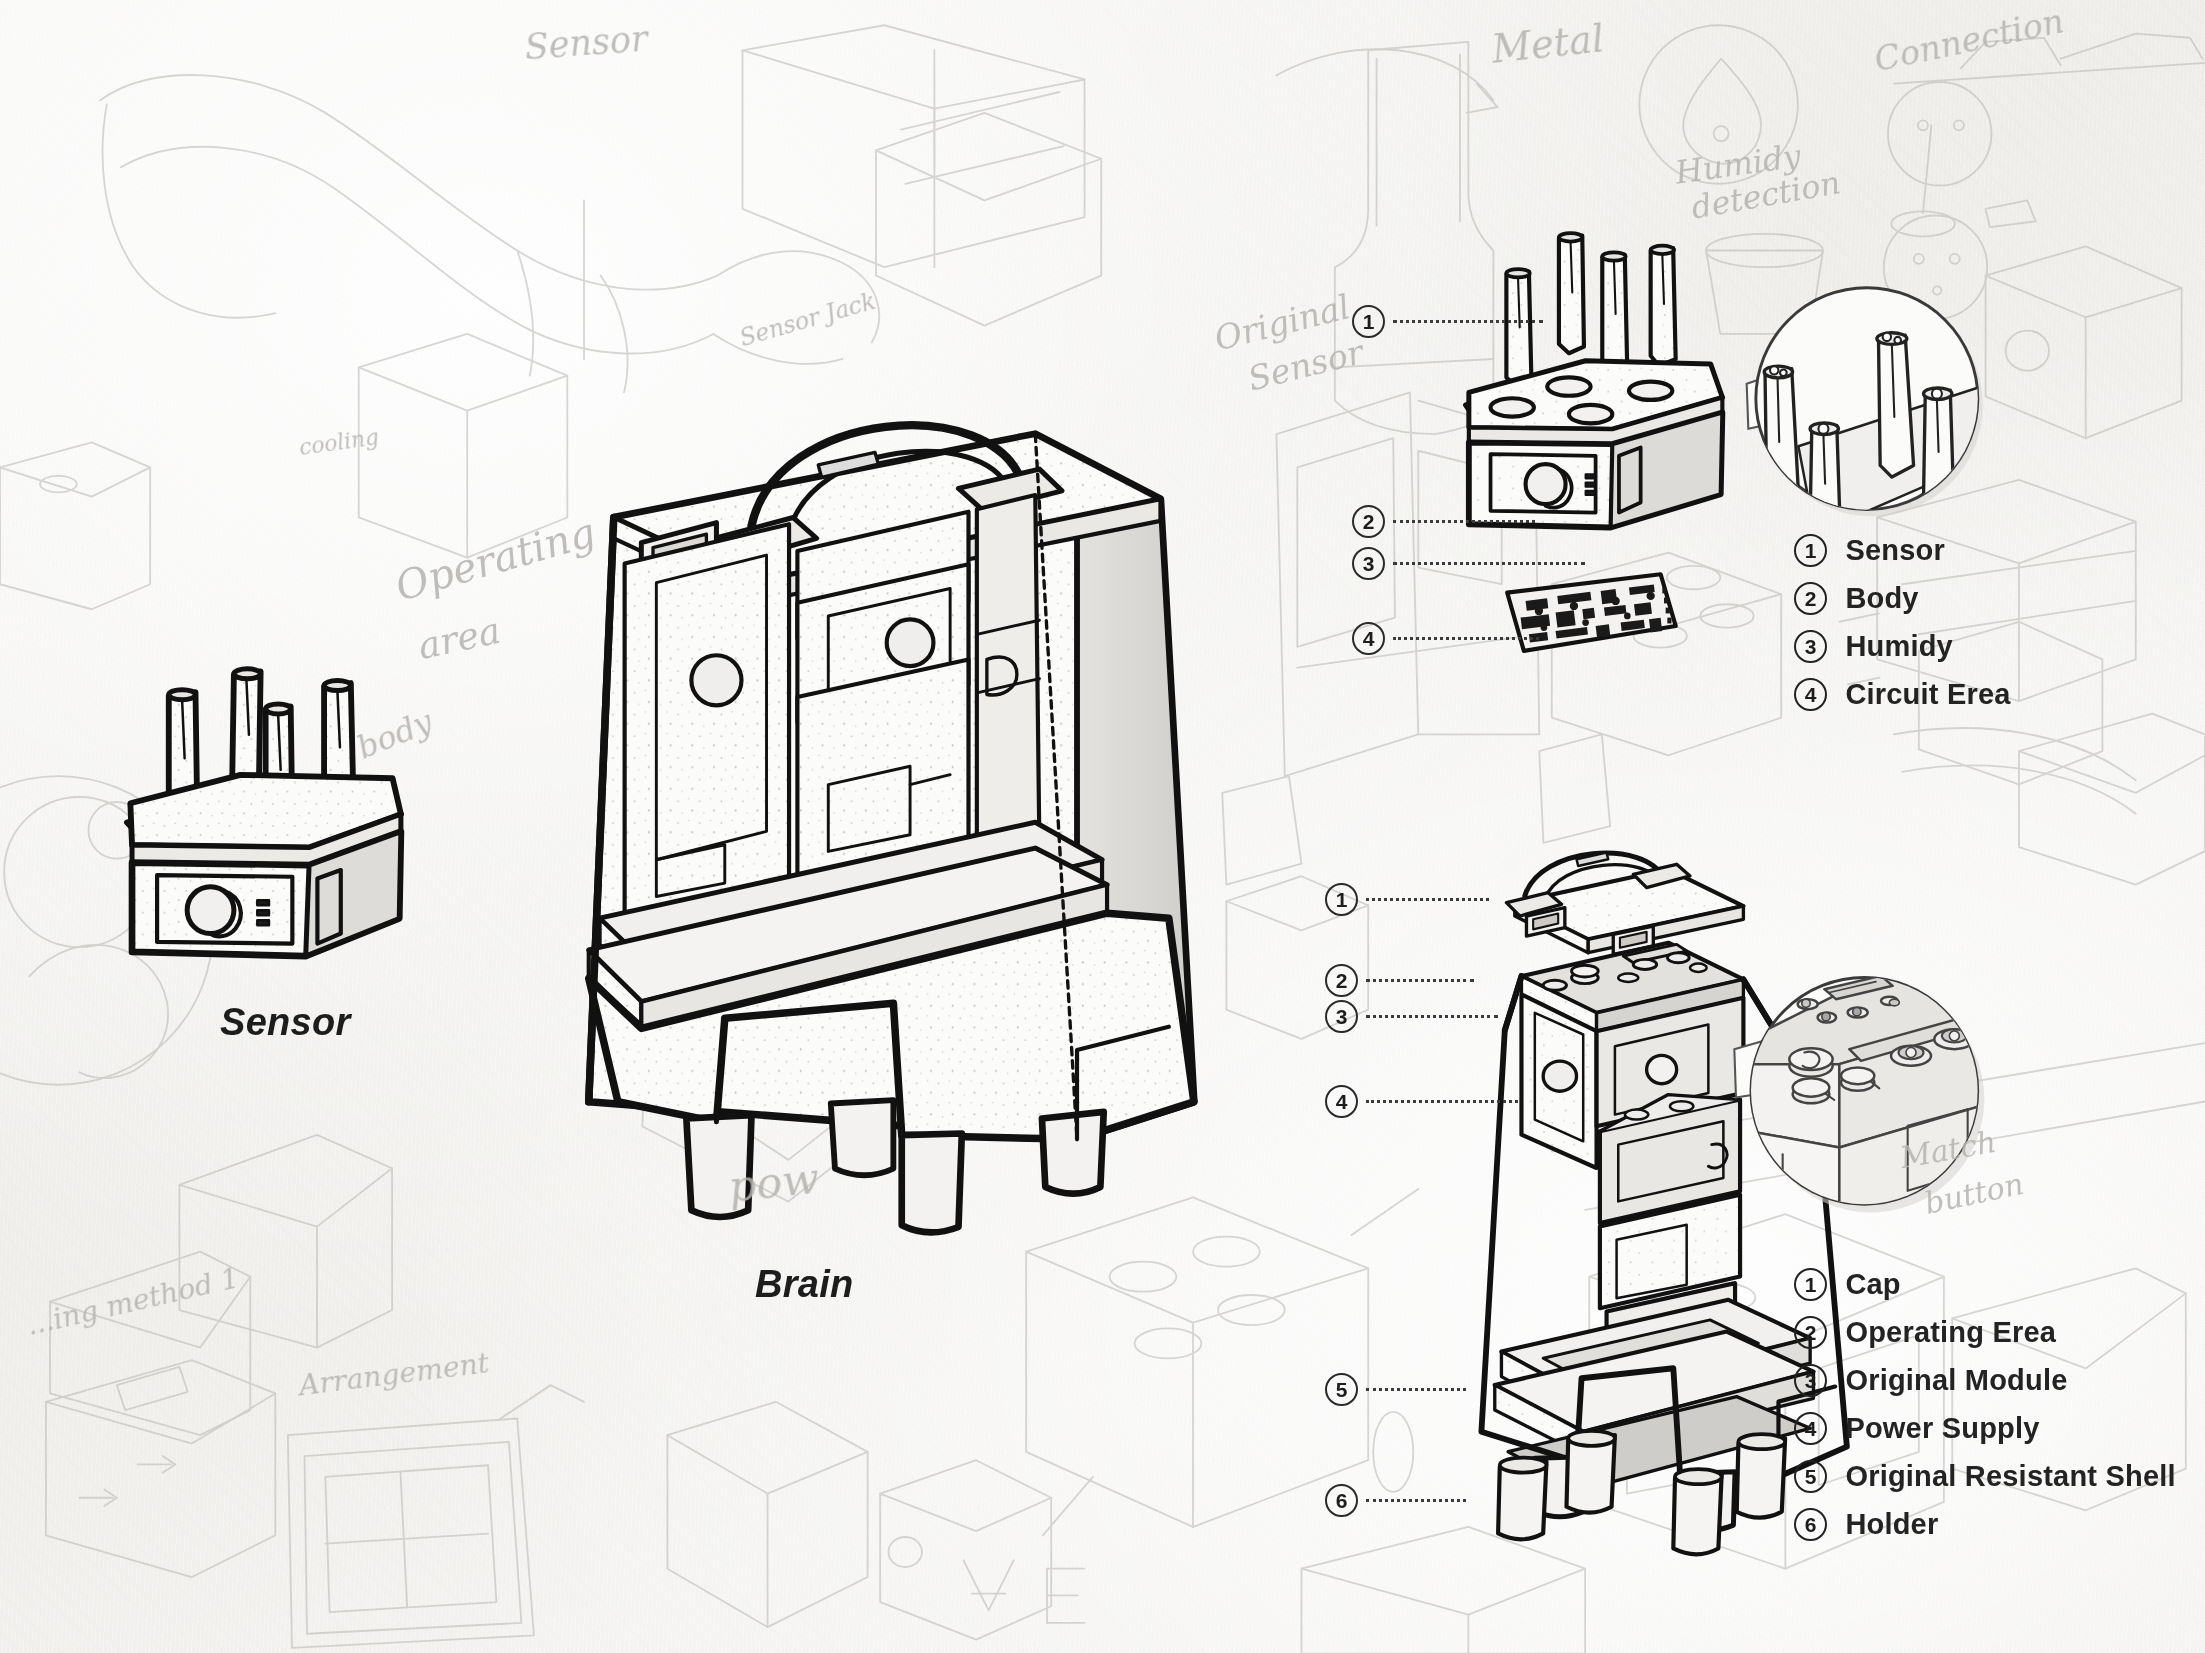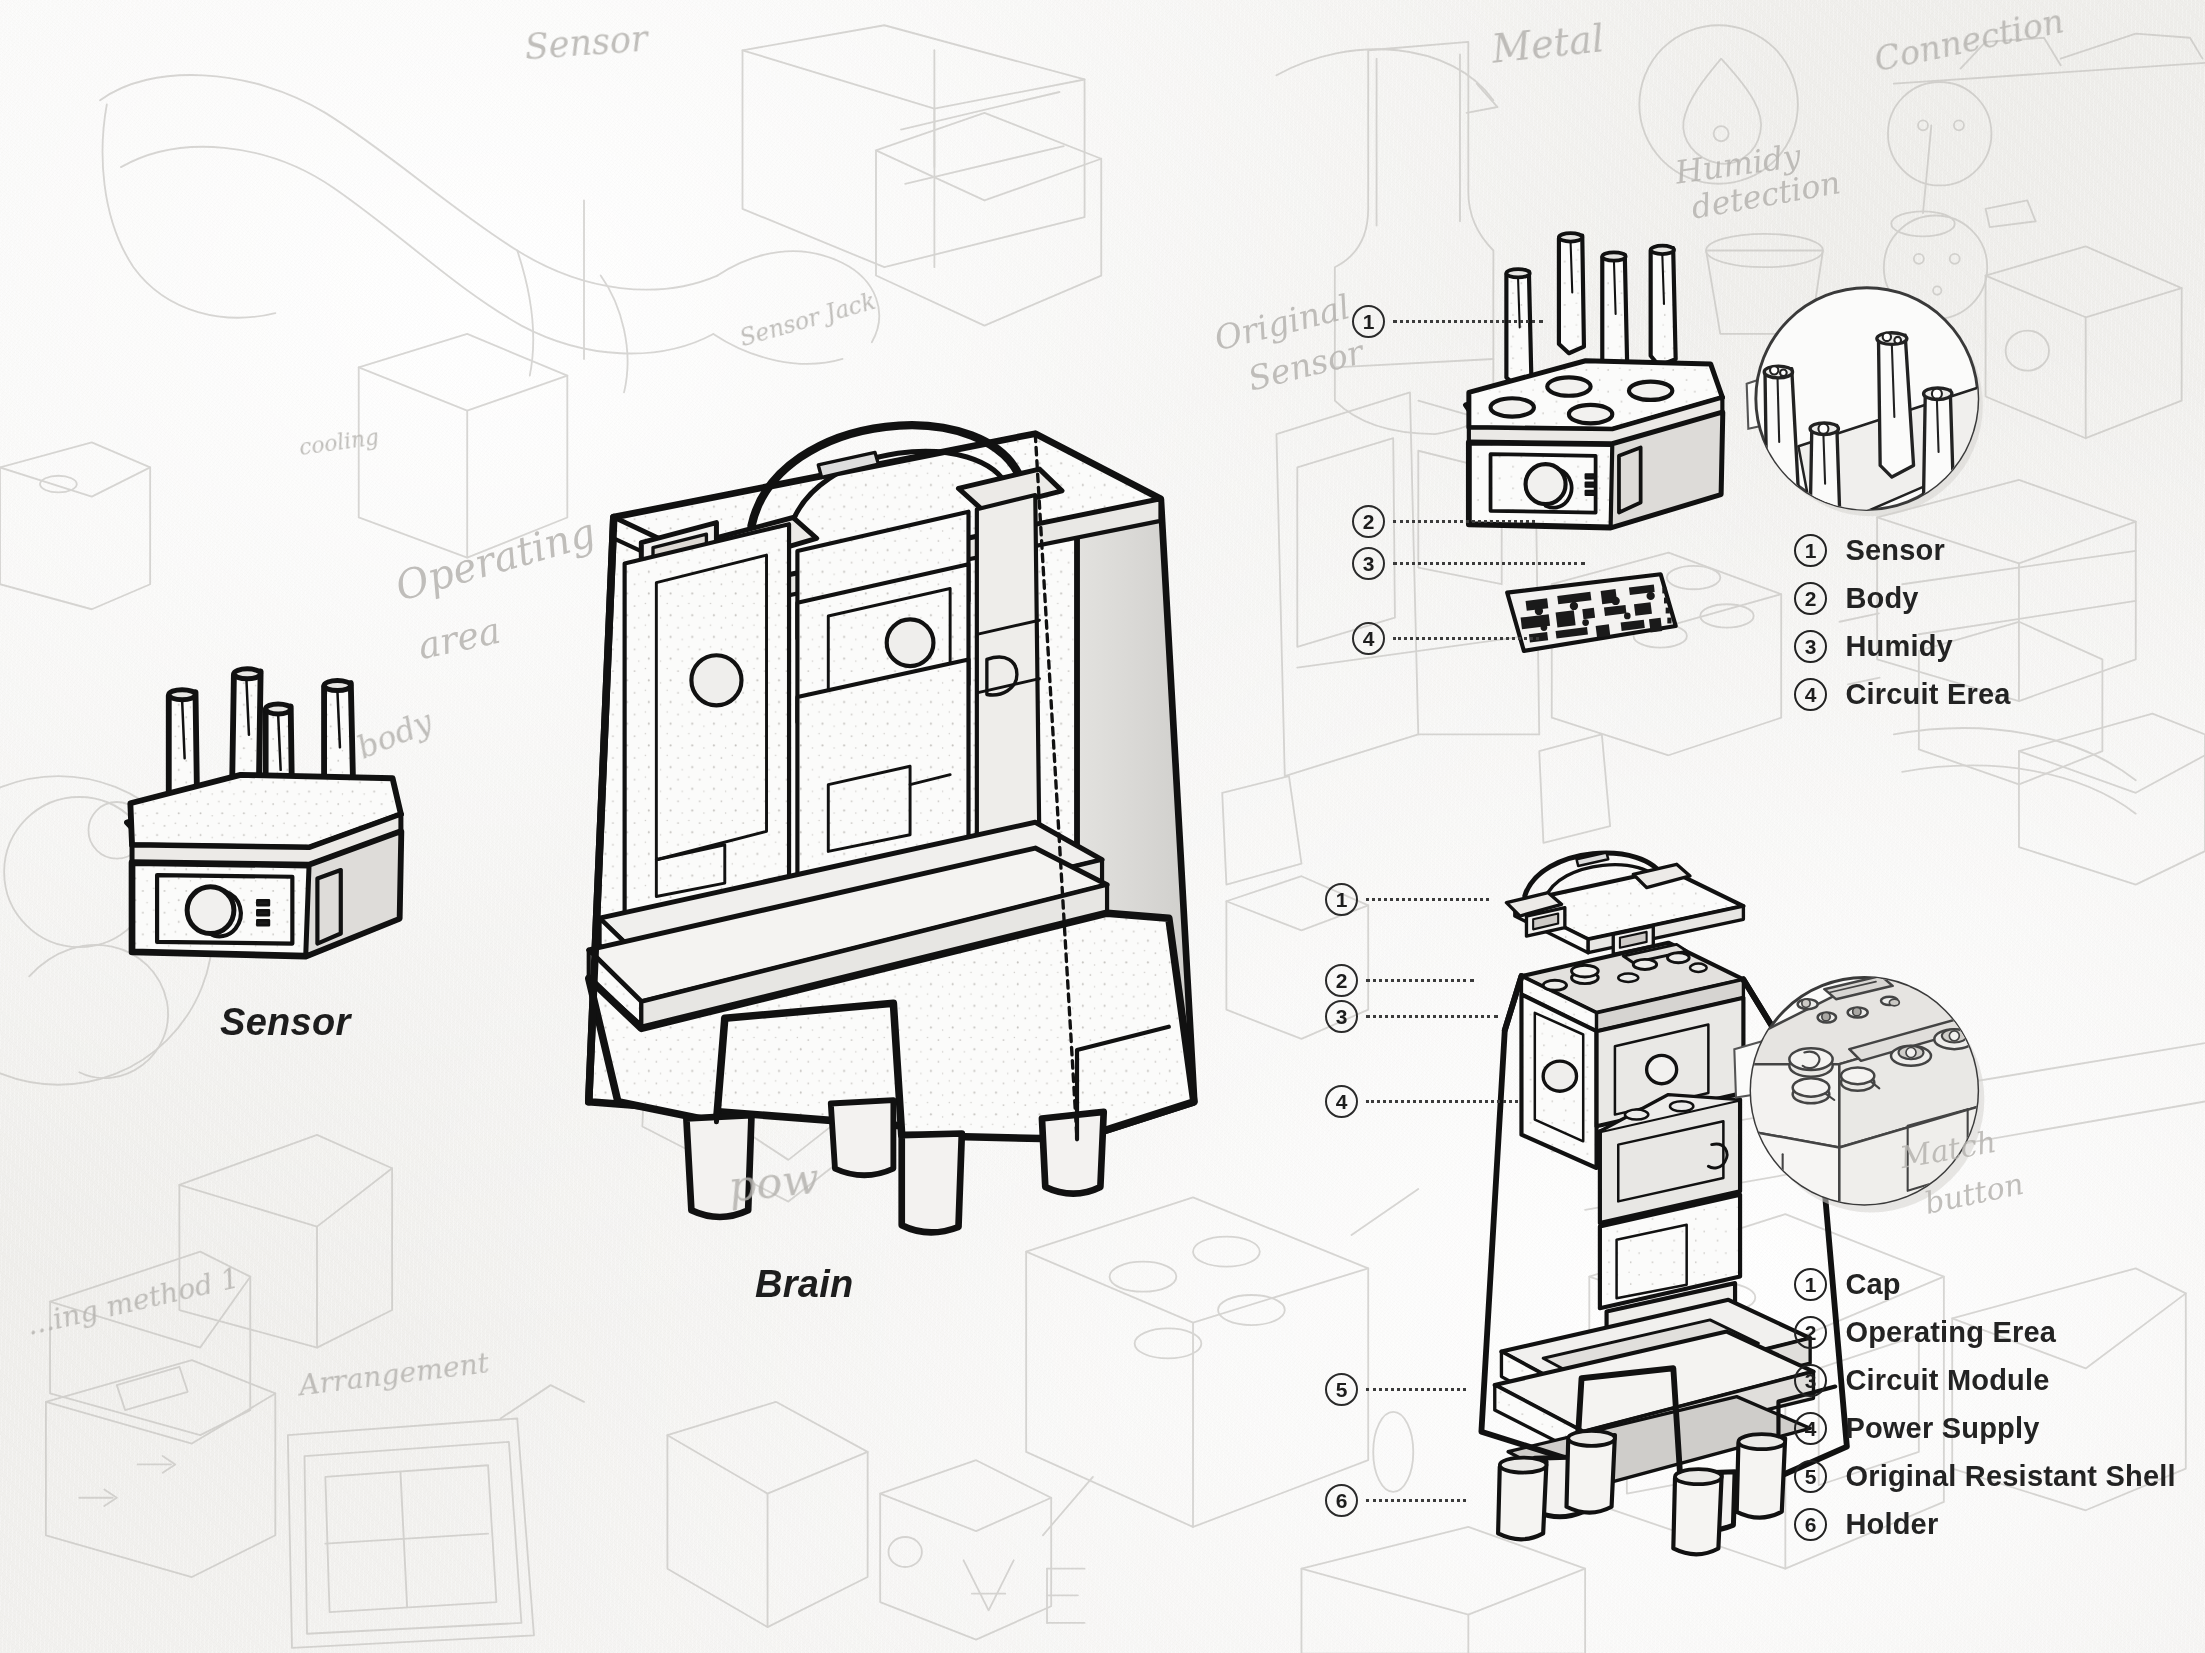--- a/index.html
+++ b/index.html
@@ -718,21 +718,21 @@
     <div class="row">
       <div class="num">1</div>
       <div class="txt">Cap</div>
     </div>
     <div class="row">
       <div class="num">2</div>
       <div class="txt">Operating Erea</div>
     </div>
     <div class="row">
       <div class="num">3</div>
-      <div class="txt">Circuit Module</div>
+      <div class="txt">Original Module</div>
     </div>
     <div class="row">
       <div class="num">4</div>
       <div class="txt">Power Supply</div>
     </div>
     <div class="row">
       <div class="num">5</div>
       <div class="txt">Original Resistant Shell</div>
     </div>
     <div class="row">

